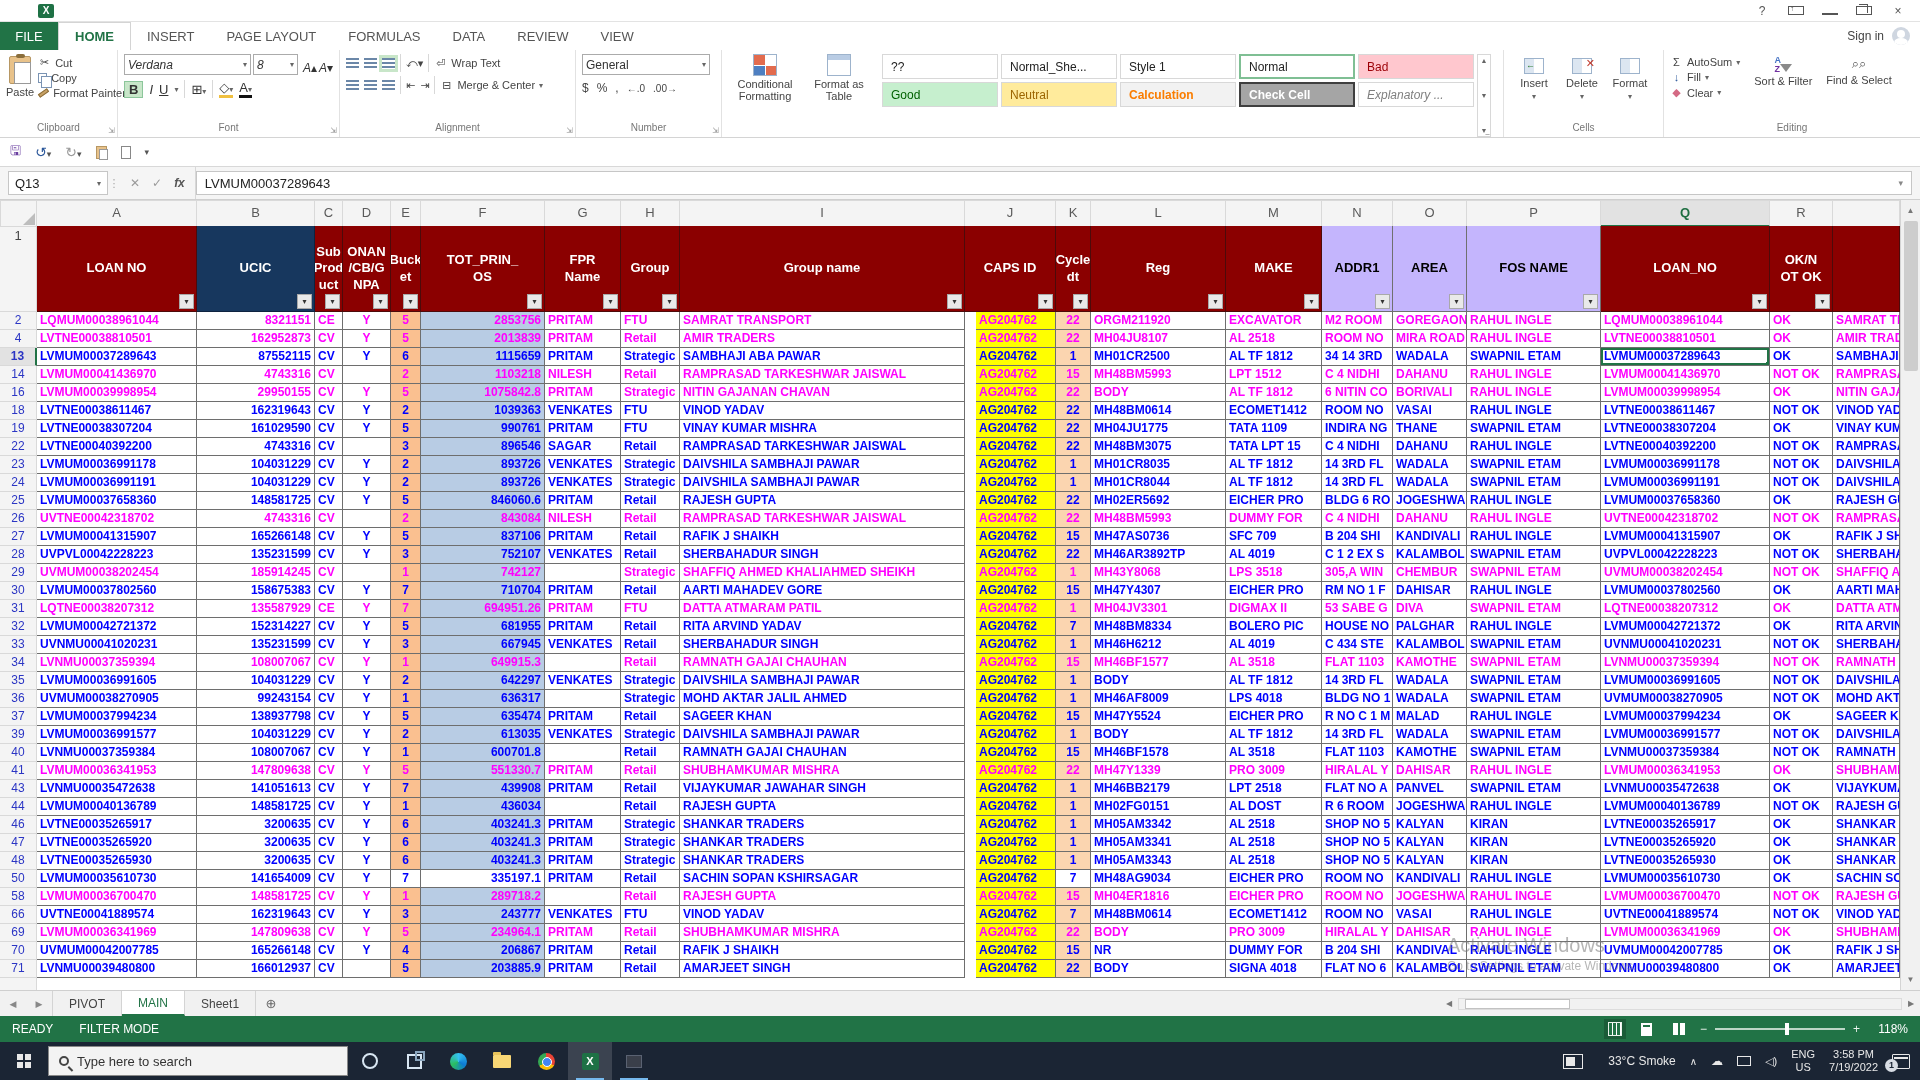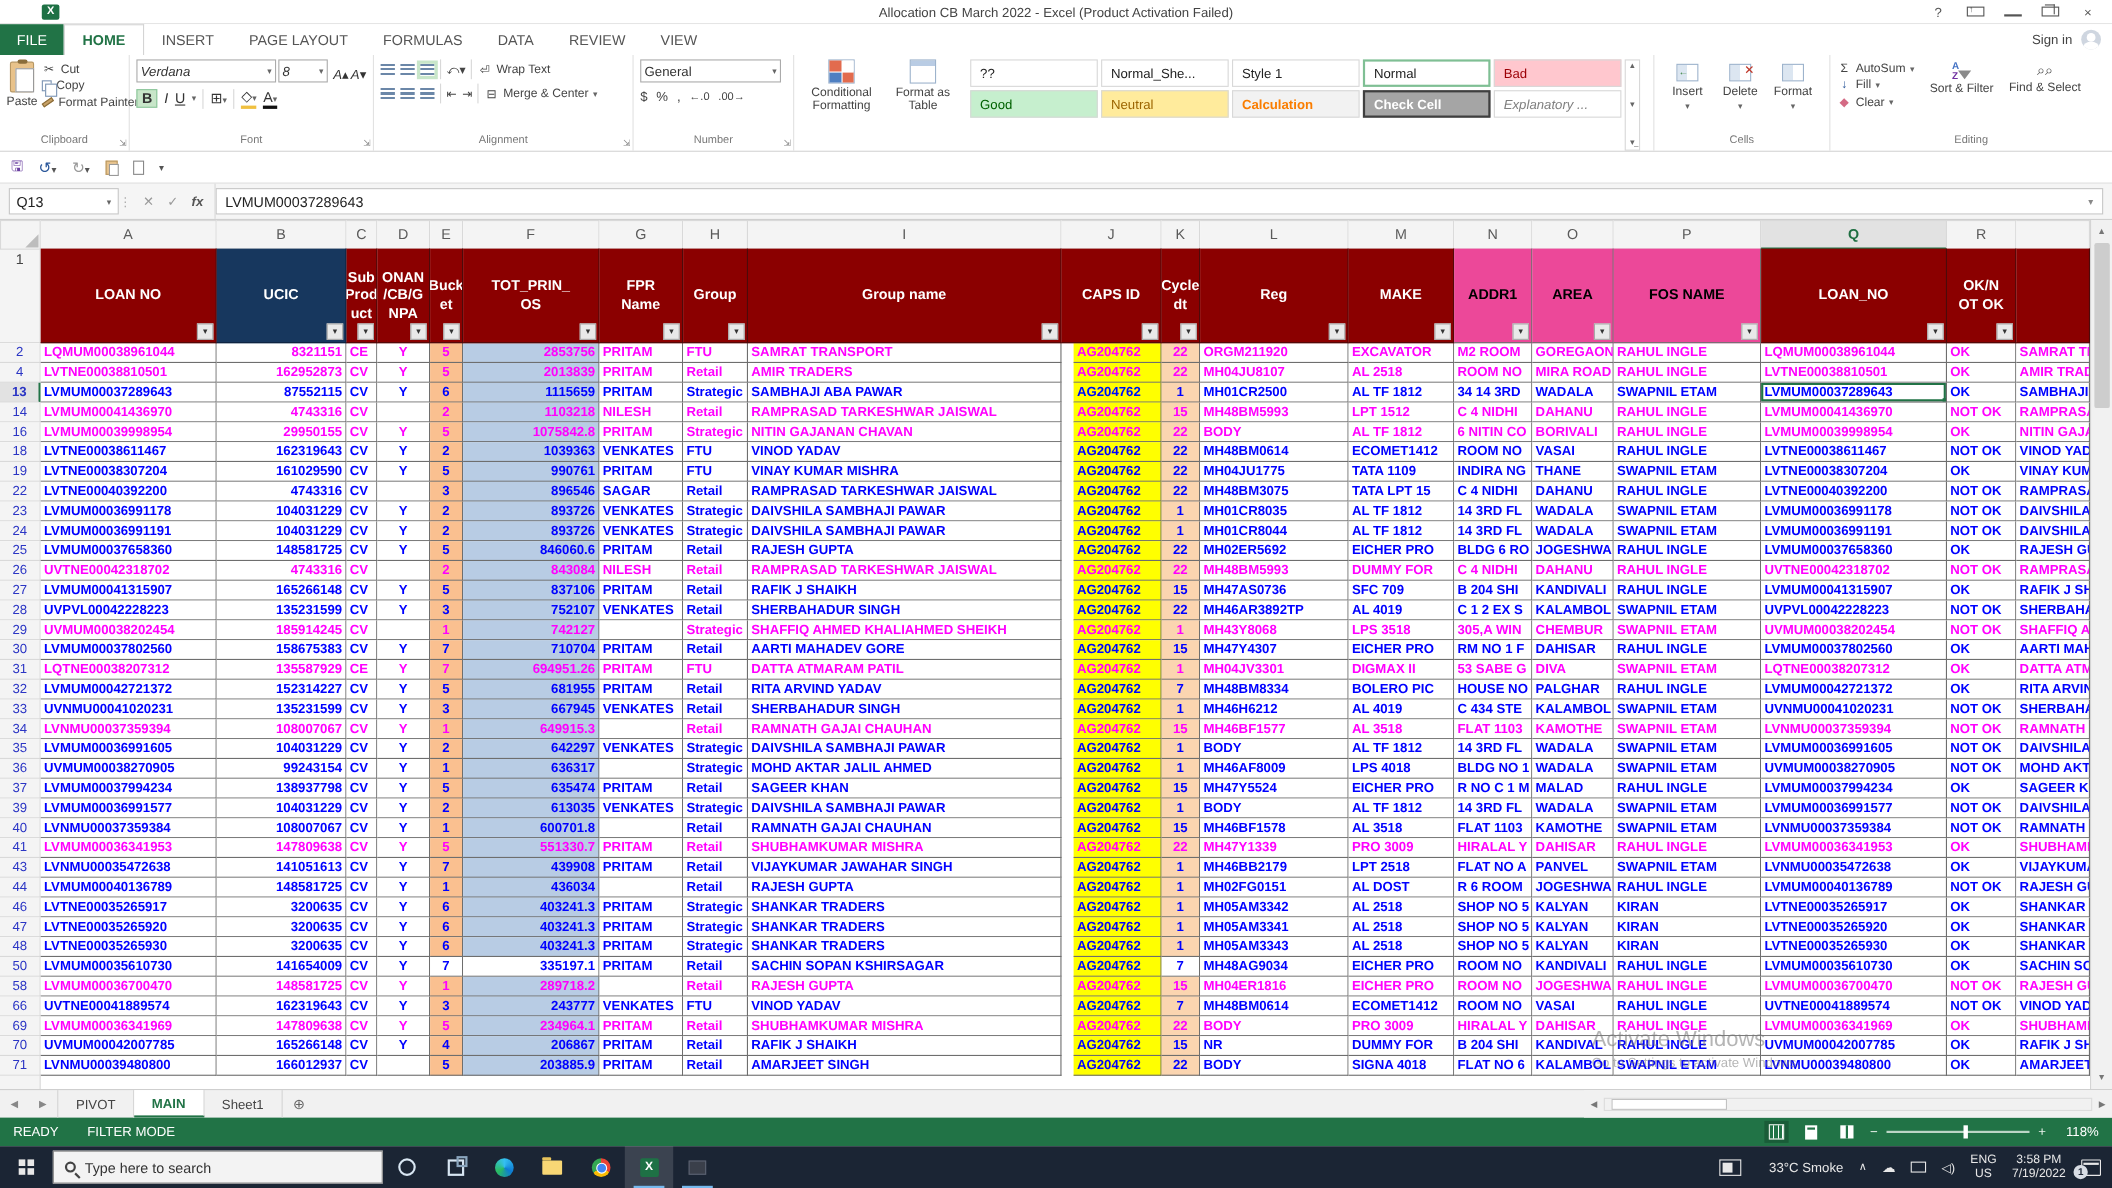--- a/index.html
+++ b/index.html
@@ -107,21 +107,21 @@
   .sheetwrap { position:relative; height:790px; background:#fff; }
   .grid-row { display:grid; grid-template-columns:37px 160px 118px 28px 48px 30px 124px 76px 59px 285px 91px 35px 135px 96px 71px 74px 134px 169px 63px 67px; width:1900px; }
   .letters { height:26px; }
   .letters .lc { background:#f4f4f4; border:1px solid #d9d9d9; border-left:none; font-size:13px; color:#5a5a5a; text-align:center; line-height:24px; }
   .letters .corner { background:#f4f4f4; border:1px solid #d9d9d9; position:relative; }
   .letters .corner::after { content:""; position:absolute; right:1px; bottom:1px; border-left:12px solid transparent; border-bottom:12px solid #bdbdbd; }
   .letters .lc.q { background:#e2e2e2; color:#1e6e41; font-weight:bold; border-bottom:2px solid #217346; }
   .hrow { height:86px; }
   .hcell { position:relative; background:#8B0000; color:#fff; font-size:13px; font-weight:bold; display:flex; align-items:center; justify-content:center; text-align:center; white-space:pre-line; border-right:1px solid #4d0a0a; border-bottom:1px solid #4d0a0a; line-height:1.25; overflow:hidden;}
   .hcell.navy { background:#17375E; border-color:#0e2340; }
-  .hcell.white { background:#ec4899; color:#000; border-right:1px solid #707070; border-bottom:1px solid #707070; }
+  .hcell.white { background:#c4b5fd; color:#000; border-right:1px solid #707070; border-bottom:1px solid #707070; }
   .hgutter { background:#f4f4f4; border:1px solid #d9d9d9; border-top:none; border-left:none; color:#444; font-size:13px; display:flex; align-items:flex-start; justify-content:center; padding-top:2px;}
   .flt { position:absolute; right:2px; bottom:2px; width:15px; height:15px; background:#e9e9e9; border:1px solid #a9a9a9; color:#333; font-size:8px; line-height:13px; text-align:center; font-weight:normal;}
   .data-row { height:18px; }
   .data-row > div { border-right:1px solid #6e6e6e; border-bottom:1px solid #6e6e6e; font-size:12px; font-weight:bold; line-height:17px; padding:0 3px; white-space:nowrap; overflow:hidden; background:#fff;}
   .data-row > .gut { background:#f4f4f4; border:1px solid #d9d9d9; border-top:none; border-left:none; color:#2b35c4; font-weight:normal; font-size:12px; text-align:center; padding:0;}
   .cm > div { color:#FF00FF; } .cb > div { color:#0000FF; }
   .c-ucic,.c-tot { text-align:right; }
   .c-onan,.c-bkt,.c-cyc { text-align:center; }
   .c-bkt { background:#FAC090 !important; }
   .c-tot { background:#B8CCE4 !important; }
@@ -136,21 +136,21 @@
   .vscroll { position:absolute; top:0; right:0; width:20px; height:790px; background:#f1f1f1; border-left:1px solid #d4d4d4; display:flex; flex-direction:column; align-items:center; font-size:8px; color:#777; }
   .vthumb { width:14px; height:150px; background:#cdcdcd; margin-top:4px; border-radius:2px;}
   .varrow { padding:6px 0 2px 0; }
   .varrow.bottom { margin-top:auto; padding-bottom:6px;}
 
   
   .sheettabs { height:26px; background:#f1f1f1; border-top:1px solid #cfcfcf; display:flex; align-items:stretch; font-size:12px; color:#444;}
   .navarr { width:26px; display:flex; align-items:center; justify-content:center; color:#888; font-size:9px;}
   .stab { padding:0 16px; display:flex; align-items:center; border-right:1px solid #d4d4d4; }
   .stab:first-of-type { border-left:1px solid #d4d4d4; }
-  .stab.active { background:#fff; color:#217346; font-weight:bold; border-bottom:2px solid #217346; }
+  .stab.active { background:#fff; color:#217346; font-weight:normal; border-bottom:2px solid #217346; }
   .addsheet { width:30px; display:flex; align-items:center; justify-content:center; color:#666; font-size:13px;}
   .hscroll { margin-left:auto; display:flex; align-items:center; gap:0; width:480px; background:#f1f1f1;}
   .hs-track { flex:1; height:12px; background:#f1f1f1; border:1px solid #dcdcdc; position:relative; }
   .hs-thumb { position:absolute; left:6px; top:0; width:105px; height:10px; background:#fff; border:1px solid #c2c2c2;}
   .hs-arrow { width:18px; text-align:center; font-size:8px; color:#777; }
 
   
   .statusbar { height:26px; background:#217346; color:#fff; display:flex; align-items:center; font-size:12px; }
   .statusbar .mode { padding-left:12px; }
   .statusbar .filter { padding-left:26px; }
@@ -207,21 +207,20 @@
   .watermark .w1 { font-size:20px; }
   .watermark .w2 { font-size:12px; margin-top:2px; }
 </style>
 </head>
 <body>
 
 <div class="screen">
 
   <div class="titlebar">
     <div class="xl-mini">X</div>
-    <div class="tb-title">Allocation CB March 2022 - Excel (Product Activation Failed)</div>
     <div class="tb-ctrls">
       <span>?</span>
       <span><span class="glyph-ribbon"></span></span>
       <span><span class="glyph-min"></span></span>
       <span><span class="glyph-restore"></span></span>
       <span>×</span>
     </div>
   </div>
 
   <div class="tabrow">

